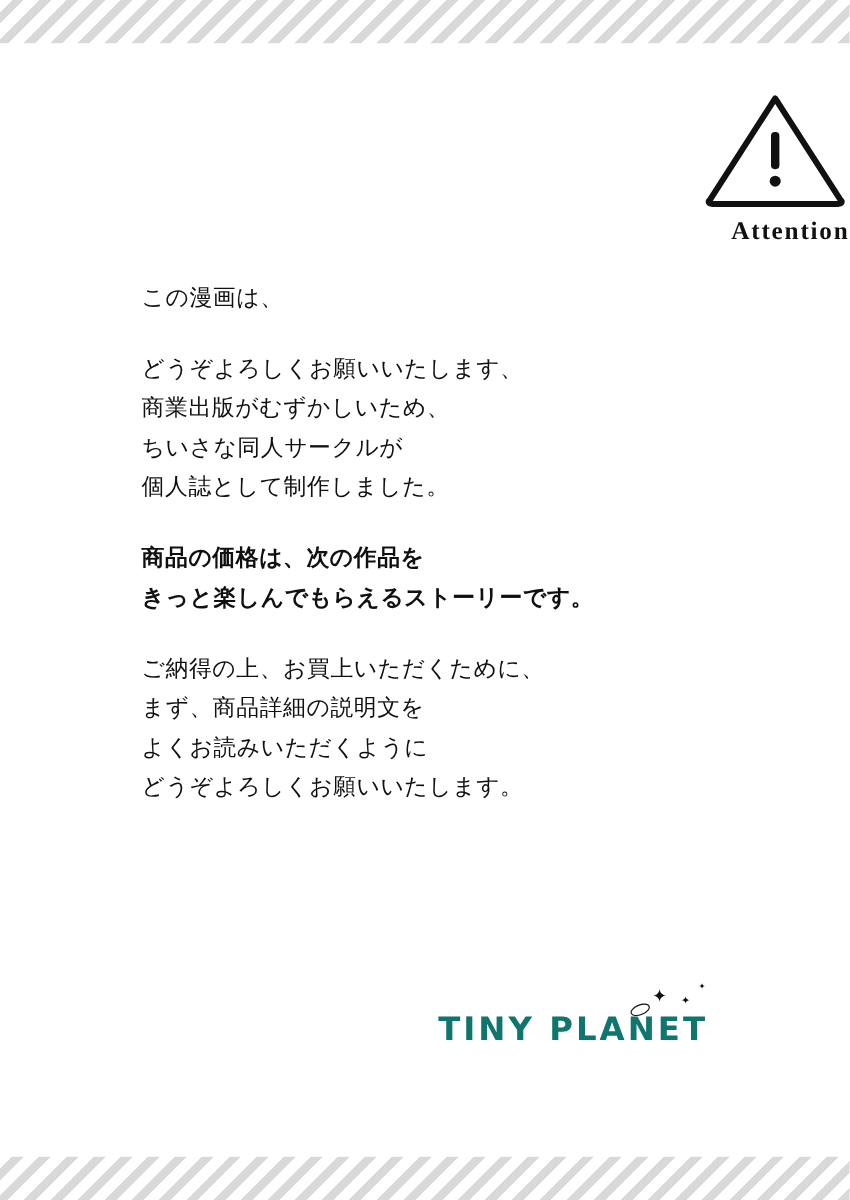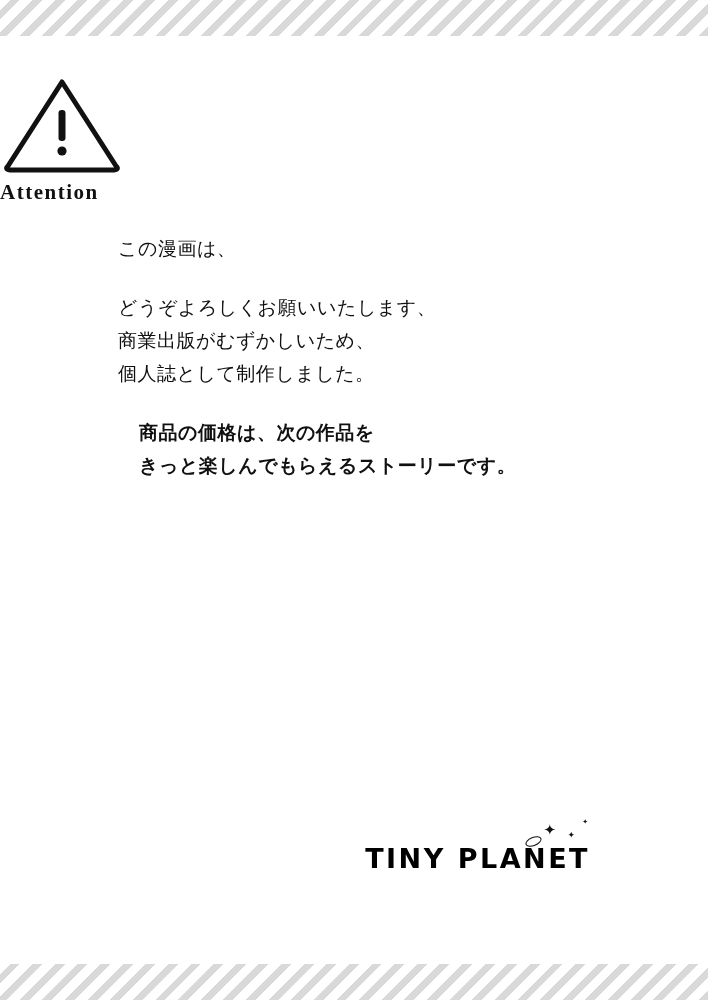--- a/index.html
+++ b/index.html
@@ -48,21 +48,21 @@
   }
 
   
   .attention-block {
     position: absolute;
     top: 38px;
     left: 0;
     right: 0;
     display: flex;
     flex-direction: column;
-    align-items: flex-start;
+    align-items: flex-end;
   }
   .warn-icon {
     width: 124px;
     height: 100px;
     display: block;
   }
   .attention-label {
     margin-top: 6px;
     font-family: "Liberation Serif", serif;
     font-weight: bold;
@@ -85,40 +85,39 @@
   .line {
     font-family: "DejaVu Serif", "Liberation Serif", serif;
     font-size: 19px;
     line-height: 33px;
     letter-spacing: 0.5px;
     color: #101010;
     white-space: pre;
   }
   .para.bold .line {
     font-weight: bold;
-    margin-left: 21px;
   }
 
   
   .logo-block {
     position: absolute;
     bottom: 86px;
     right: 118px;
     text-align: right;
   }
   .logo-wrap {
     position: relative;
     display: inline-block;
   }
   .logo-text {
     font-family: "DejaVu Sans", sans-serif;
     font-weight: bold;
     font-size: 27px;
     letter-spacing: 2.5px;
-    color: #000000;
+    color: #0f766e;
   }
   .spark {
     position: absolute;
     color: #111111;
     font-family: "DejaVu Sans", sans-serif;
     line-height: 1;
   }
   .spark-1 { top: -20px; right: 34px; font-size: 15px; }
   .spark-2 { top: -12px; right: 15px; font-size: 9px; }
   .spark-3 { top: -24px; right: 2px; font-size: 7px; }
@@ -154,28 +153,35 @@
 
     <div class="body-text">
 
       <div class="para">
         <div class="line">この漫画は、</div>
       </div>
 
       <div class="para">
         <div class="line">どうぞよろしくお願いいたします、</div>
         <div class="line">商業出版がむずかしいため、</div>
+        <div class="line">ちいさな同人サークルが</div>
         <div class="line">個人誌として制作しました。</div>
       </div>
 
       <div class="para bold">
         <div class="line">商品の価格は、次の作品を</div>
         <div class="line">きっと楽しんでもらえるストーリーです。</div>
       </div>
 
+      <div class="para">
+        <div class="line">ご納得の上、お買上いただくために、</div>
+        <div class="line">まず、商品詳細の説明文を</div>
+        <div class="line">よくお読みいただくように</div>
+        <div class="line">どうぞよろしくお願いいたします。</div>
+      </div>
 
     </div>
 
     <div class="logo-block">
       <div class="logo-wrap">
         <span class="spark spark-1">✦</span>
         <span class="spark spark-2">✦</span>
         <span class="spark spark-3">✦</span>
         <span class="ring"></span>
         <span class="logo-text">TINY PLANET</span>

